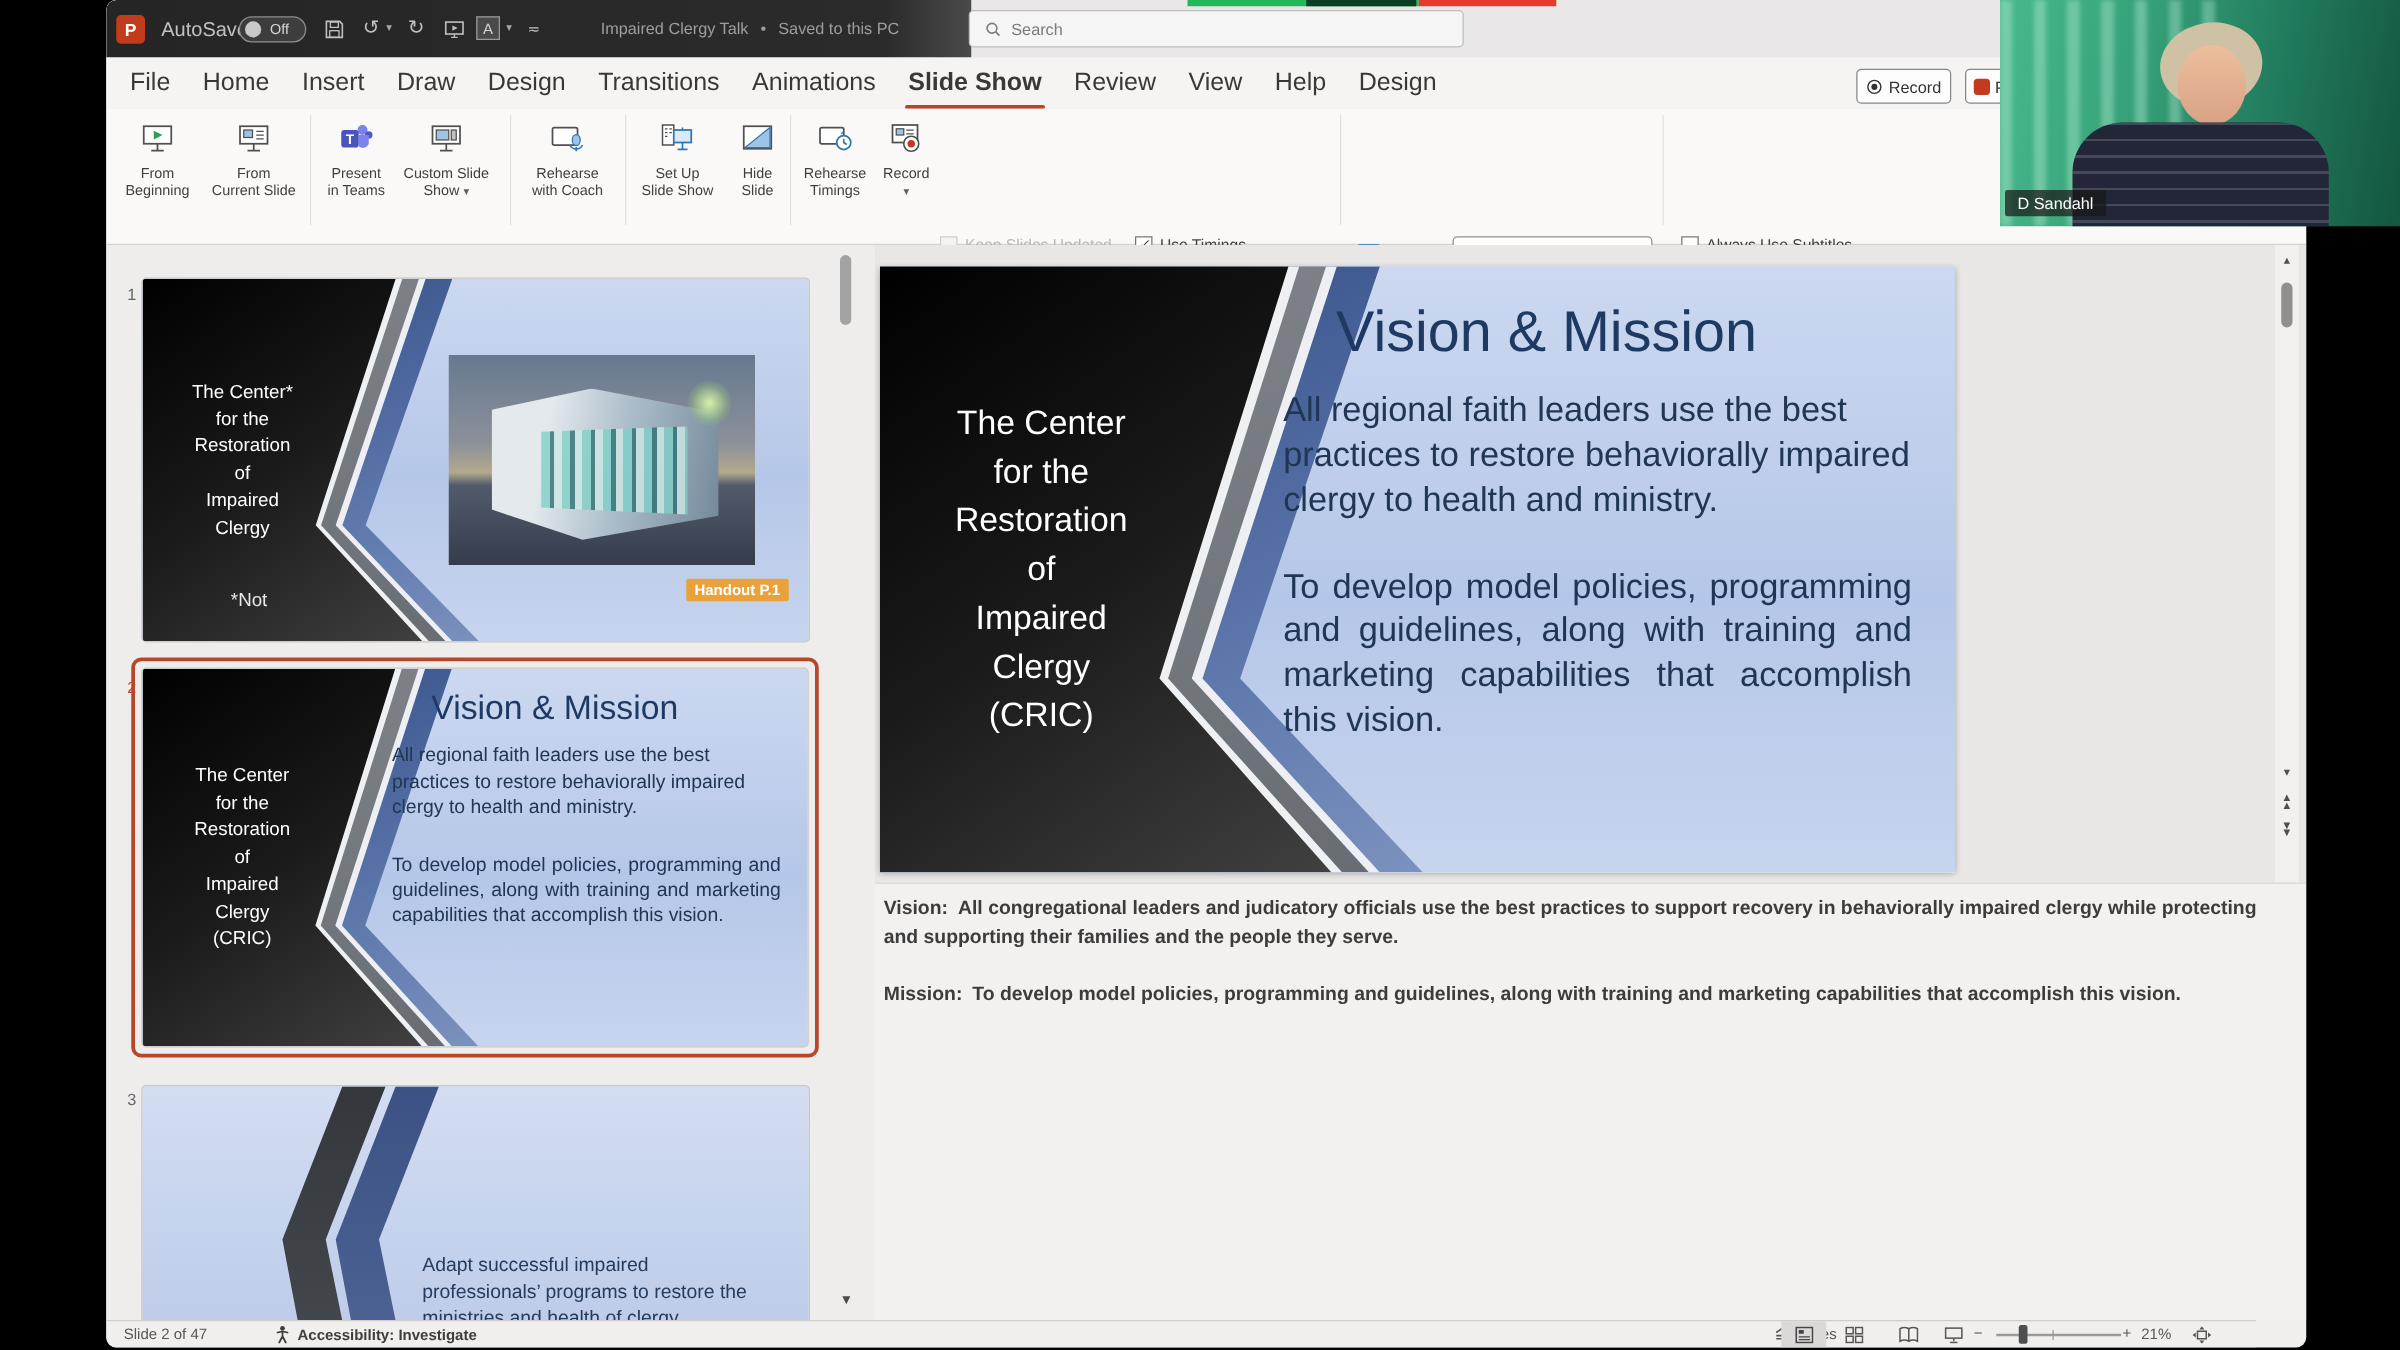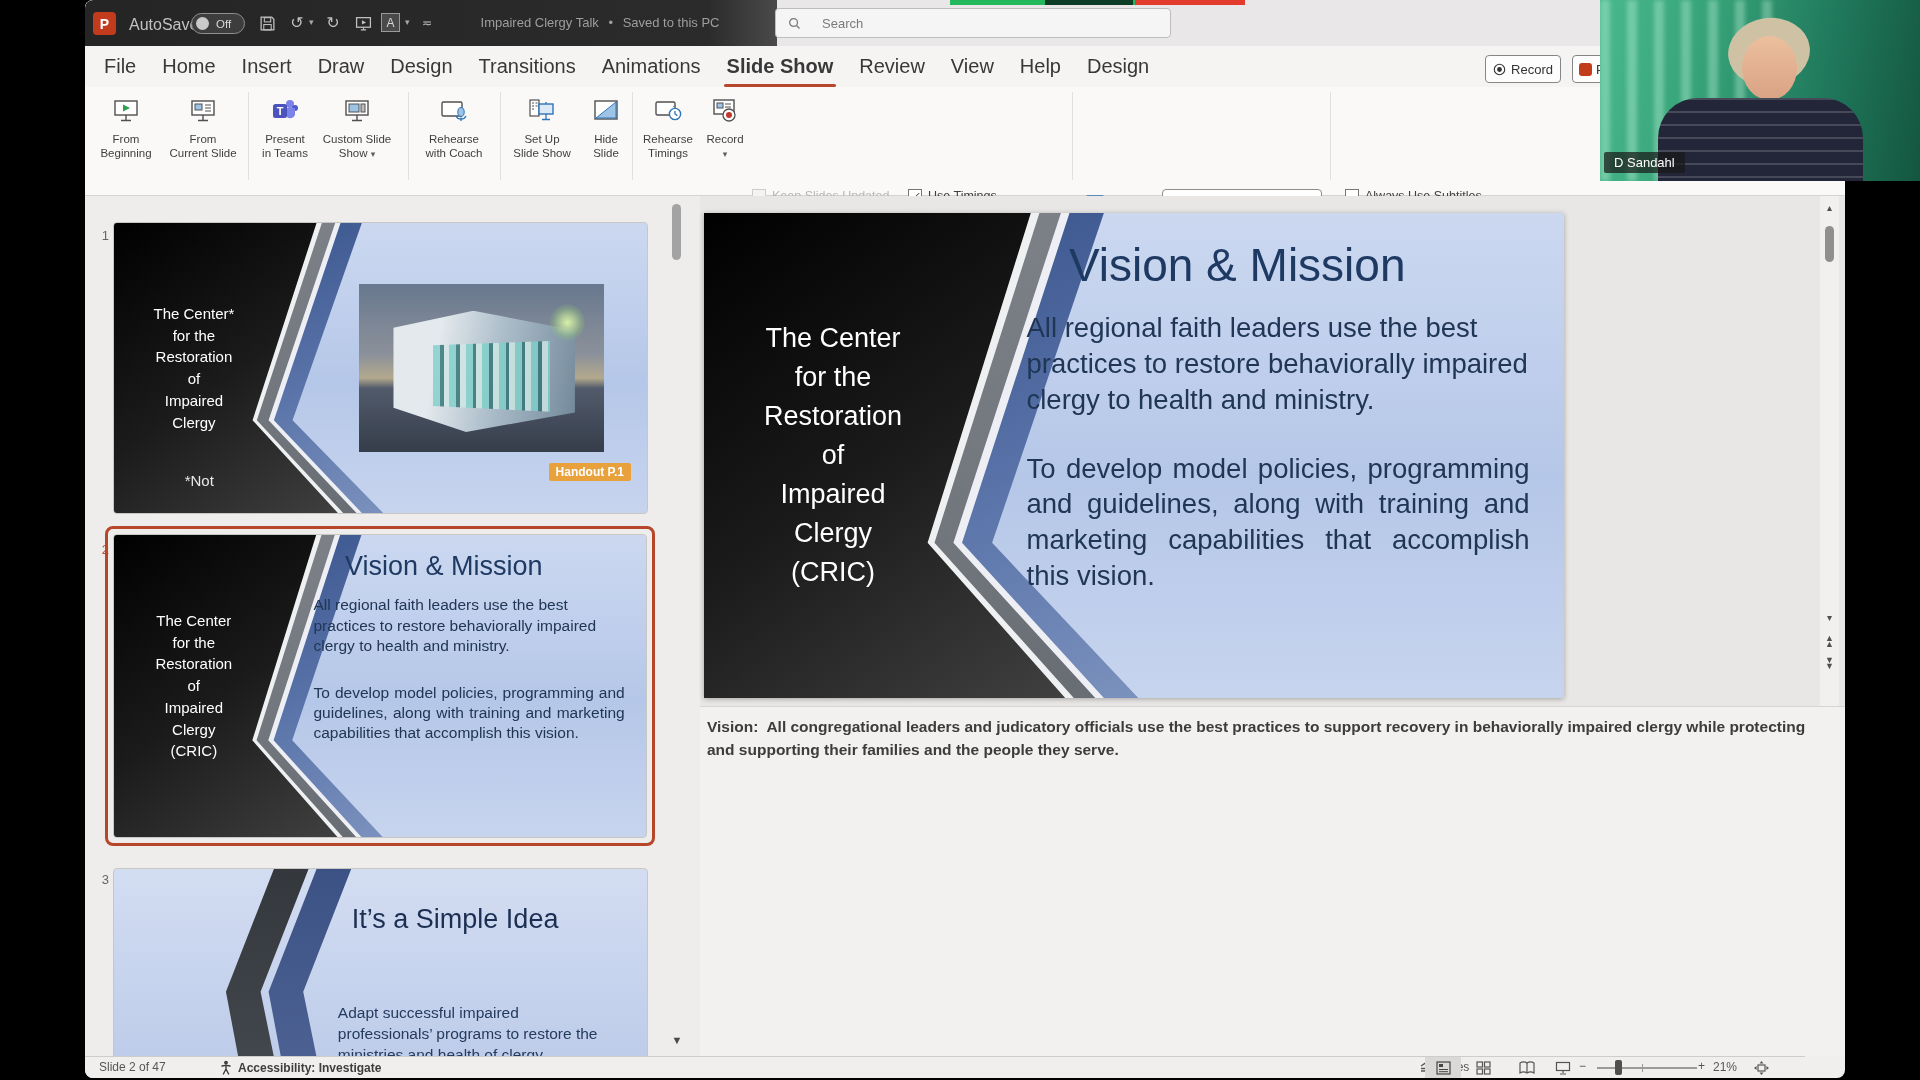--- a/index.html
+++ b/index.html
@@ -22,21 +22,21 @@
     background:#3d3d3d;display:flex;align-items:center;}
   .toggle .knob{width:13px;height:13px;border-radius:50%;background:#c9c9c9;margin-left:4px;}
   .toggle .tstate{color:#d8d8d8;font-size:11.5px;margin-left:7px;}
   .qicon{position:absolute;top:11px;color:#c0c0c0;font-size:16px;line-height:24px;width:24px;text-align:center;}
   .qchv{position:absolute;top:17px;color:#a8a8a8;font-size:9px;}
   .abox{position:absolute;top:13px;width:19px;height:19px;border:1px solid #9a9a9a;color:#d5d5d5;font-size:12px;
     display:flex;align-items:center;justify-content:center;background:#4a4a4a;}
   #doc-title{position:absolute;left:340px;top:15px;width:350px;text-align:center;color:#9e9e9e;font-size:13px;white-space:nowrap;}
   #doc-title span{margin:0 3px;}
   #search-box{position:absolute;left:690px;top:8px;width:396px;height:30px;border:1px solid #bdbdbd;border-radius:4px;
-    background:#f6f5f5;display:flex;align-items:center;color:#7a7a7a;font-size:13px;gap:13px;}
+    background:#f6f5f5;display:flex;align-items:center;color:#7a7a7a;font-size:13px;}
   #search-box svg{margin:0 8px 0 12px;}
 
   
   .sharebar{position:absolute;top:0;height:5px;z-index:60;}
 
   
   #tabrow{position:absolute;left:0;top:46px;width:1760px;height:41px;background:#f6f4f3;display:flex;align-items:center;padding-left:6px;}
   .tab{padding:0 13px;font-size:20px;color:#383838;height:41px;display:flex;align-items:center;position:relative;cursor:default;}
   .tab.active{font-weight:bold;}
   .tab.active::after{content:"";position:absolute;left:10px;right:10px;bottom:0;height:3px;background:#b7472a;border-radius:2px;}
@@ -454,21 +454,20 @@
         </div>
         <div class="stitle">Vision &amp; Mission</div>
         <div class="sp1">All regional faith leaders use the best practices to restore behaviorally impaired clergy to health and ministry.</div>
         <div class="sp2">To develop model policies, programming and guidelines, along with training and marketing capabilities that accomplish this vision.</div>
       </div>
     </div>
 
     <div class="thumb slide3 slide" style="left:28px;top:672px;width:535px;height:294px">
       <i class="lyr b1"></i>
       <i class="lyr b2"></i>
-      <div class="s3title">It’s a Simple Idea</div>
       <div class="s3body">Adapt successful impaired professionals’ programs to restore the ministries and health of clergy.</div>
     </div>
 
     <div id="panel-scroll">
       <span class="pthumb"></span>
       <span class="pdown">▼</span>
     </div>
   </div>
 
   <div id="mainarea"></div>
@@ -496,20 +495,21 @@
     <span class="varrow" style="top:6px">▴</span>
     <span class="vthumb"></span>
     <span class="varrow" style="top:416px">▾</span>
     <span class="dblarrow" style="top:440px">▲<br>▲</span>
     <span class="dblarrow" style="top:462px">▼<br>▼</span>
   </div>
 
   <div id="notespane">
     <div class="ntext">
       <p><b>Vision:</b><span>All congregational leaders and judicatory officials use the best practices to support recovery in behaviorally impaired clergy while protecting and supporting their families and the people they serve.</span></p>
+      <p><b>Mission:</b><span>To develop model policies, programming and guidelines, along with training and marketing capabilities that accomplish this vision.</span></p>
     </div>
   </div>
 
   <div id="statusbar">
     <span class="sitem" style="left:14px">Slide 2 of 47</span>
     <span class="sitem" style="left:134px;display:flex;align-items:center;gap:5px;font-weight:bold;color:#3d3d3d">
       <svg width="14" height="15" viewBox="0 0 14 15">
           <circle cx="7" cy="2.6" r="1.9" fill="#3d3d3d"></circle>
           <path d="M7 5v4M3 6l4-.8 4 .8M7 9l-2.6 5M7 9l2.6 5" fill="none" stroke="#3d3d3d" stroke-width="1.4" stroke-linecap="round"></path>
         </svg>

